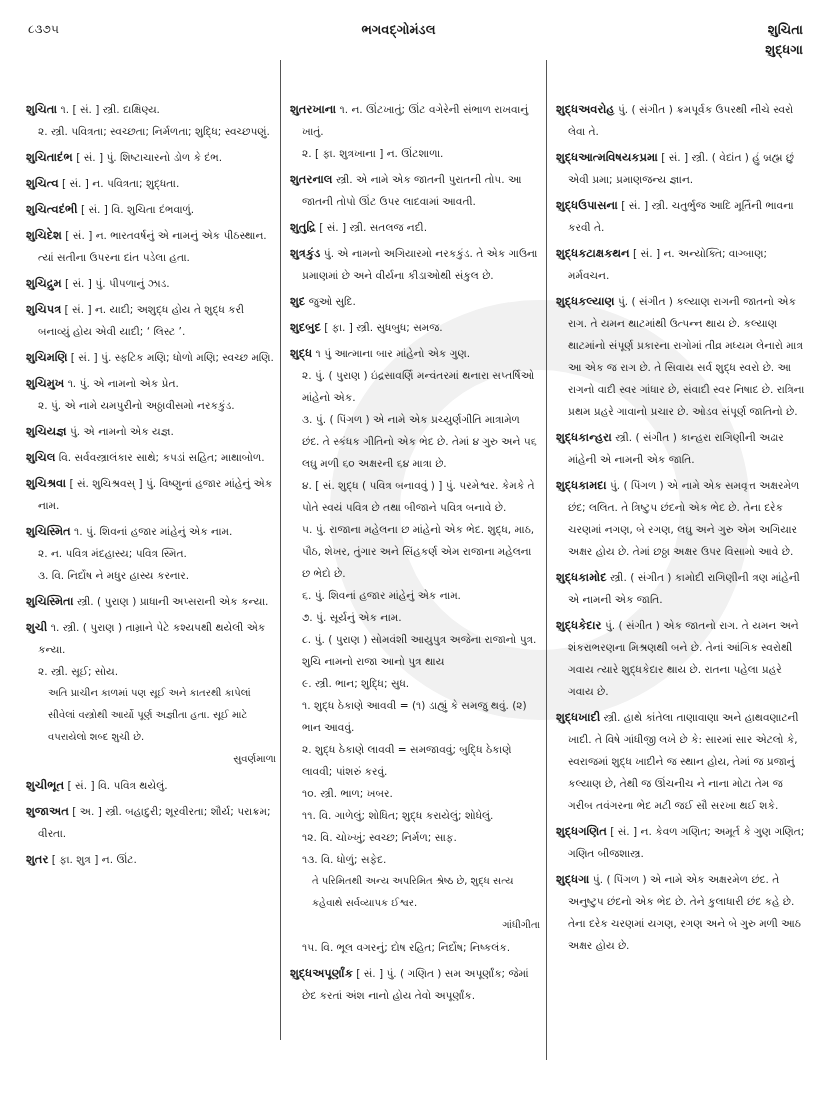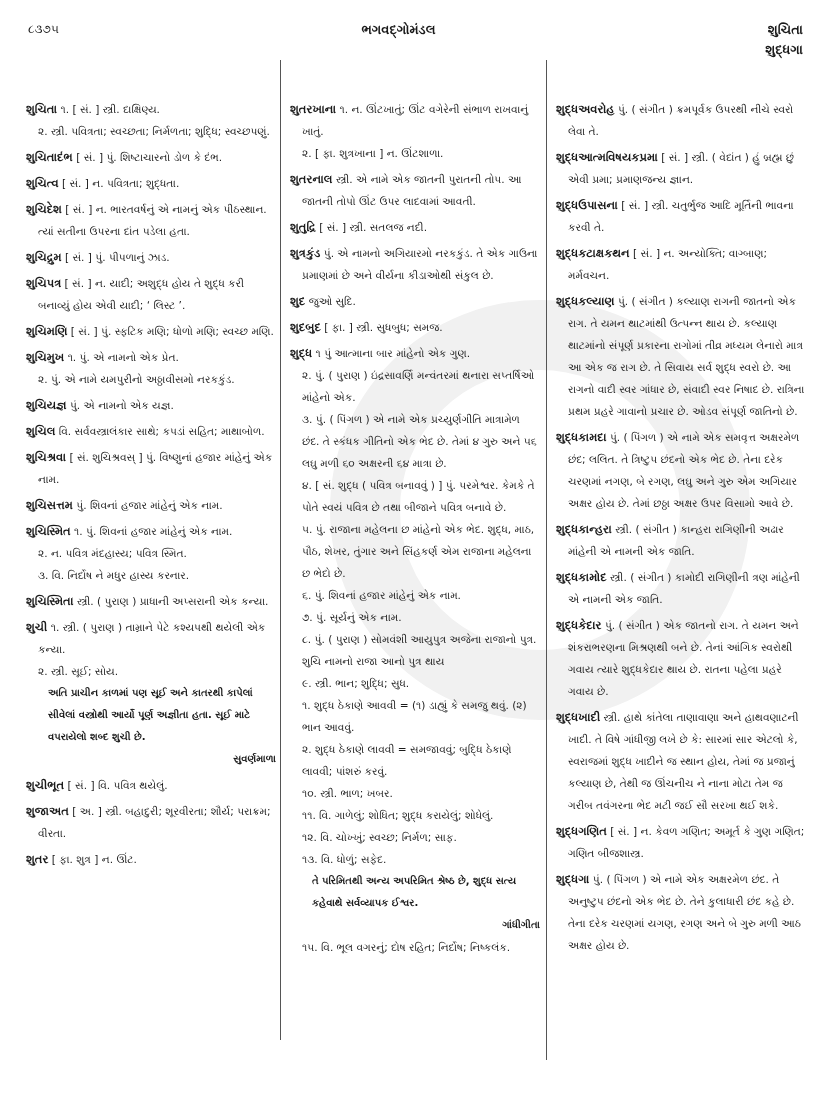--- a/index.html
+++ b/index.html
@@ -16,22 +16,22 @@
   .col1 { left: 26px; width: 250px; }
   .col2 { left: 290px; width: 250px; }
   .col3 { left: 556px; width: 250px; }
   .rule { position: absolute; top: 60px; width: 1px; background: #555; z-index: 1; }
   .rule1 { left: 280px; height: 980px; }
   .rule2 { left: 546px; height: 1000px; }
   .entry { margin-bottom: 4px; }
   .entry .p { margin: 0; padding-left: 12px; text-indent: -12px; }
   .entry .sub { padding-left: 12px; text-indent: 0; }
   .hw { font-weight: bold; font-size: 11.5px; }
-  .quote { padding-left: 22px; font-size: 10px; font-weight: bold; }
-  .cite { text-align: right; font-size: 10px; font-weight: bold; }
+  .quote { padding-left: 22px; font-size: 10px; font-weight: normal; }
+  .cite { text-align: right; font-size: 10px; font-weight: normal; }
 </style>
 </head>
 <body>
 
 <div class="watermark"></div>
 
 <div class="header">
   <span class="page-no">૮૩૭૫</span>
   <div class="running-title">ભગવદ્ગોમંડલ</div>
   <div class="guide">
@@ -49,20 +49,23 @@
         <div class="p"><span class="hw">શુચિતા</span> <span>૧. [ સં. ] સ્ત્રી. દાક્ષિણ્ય.</span></div>
         <div class="p sub"><span>૨. સ્ત્રી. પવિત્રતા; સ્વચ્છતા; નિર્મળતા; શુદ્ધિ; સ્વચ્છપણું.</span></div>
       </div>
       <div class="entry">
         <div class="p"><span class="hw">શુચિતાદંભ</span> <span>[ સં. ] પું. શિષ્ટાચારનો ડોળ કે દંભ.</span></div>
       </div>
       <div class="entry">
         <div class="p"><span class="hw">શુચિત્વ</span> <span>[ સં. ] ન. પવિત્રતા; શુદ્ધતા.</span></div>
       </div>
       <div class="entry">
+        <div class="p"><span class="hw">શુચિત્વદંભી</span> <span>[ સં. ] વિ. શુચિતા દંભવાળું.</span></div>
+      </div>
+      <div class="entry">
         <div class="p"><span class="hw">શુચિદેશ</span> <span>[ સં. ] ન. ભારતવર્ષનું એ નામનું એક પીઠસ્થાન. ત્યાં સતીના ઉપરના દાંત પડેલા હતા.</span></div>
       </div>
       <div class="entry">
         <div class="p"><span class="hw">શુચિદ્રુમ</span> <span>[ સં. ] પું. પીપળાનું ઝાડ.</span></div>
       </div>
       <div class="entry">
         <div class="p"><span class="hw">શુચિપત્ર</span> <span>[ સં. ] ન. યાદી; અશુદ્ધ હોય તે શુદ્ધ કરી બનાવ્યું હોય એવી યાદી; ‘ લિસ્ટ ’.</span></div>
       </div>
       <div class="entry">
         <div class="p"><span class="hw">શુચિમણિ</span> <span>[ સં. ] પું. સ્ફટિક મણિ; ધોળો મણિ; સ્વચ્છ મણિ.</span></div>
@@ -72,23 +75,20 @@
         <div class="p sub"><span>૨. પું. એ નામે યમપુરીનો અઠ્ઠાવીસમો નરકકુંડ.</span></div>
       </div>
       <div class="entry">
         <div class="p"><span class="hw">શુચિયજ્ઞ</span> <span>પું. એ નામનો એક યજ્ઞ.</span></div>
       </div>
       <div class="entry">
         <div class="p"><span class="hw">શુચિલ</span> <span>વિ. સર્વવસ્ત્રાલંકાર સાથે; કપડાં સહિત; માથાબોળ.</span></div>
       </div>
       <div class="entry">
         <div class="p"><span class="hw">શુચિશ્રવા</span> <span>[ સં. શુચિશ્રવસ્ ] પું. વિષ્ણુનાં હજાર માંહેનું એક નામ.</span></div>
-      </div>
-      <div class="entry">
-        <div class="p"><span class="hw">શુચિસત્તમ</span> <span>પું. શિવનાં હજાર માંહેનું એક નામ.</span></div>
       </div>
       <div class="entry">
         <div class="p"><span class="hw">શુચિસ્મિત</span> <span>૧. પું. શિવનાં હજાર માંહેનું એક નામ.</span></div>
         <div class="p sub"><span>૨. ન. પવિત્ર મંદહાસ્ય; પવિત્ર સ્મિત.</span></div>
         <div class="p sub"><span>૩. વિ. નિર્દોષ ને મધુર હાસ્ય કરનાર.</span></div>
       </div>
       <div class="entry">
         <div class="p"><span class="hw">શુચિસ્મિતા</span> <span>સ્ત્રી. ( પુરાણ ) પ્રાધાની અપ્સરાની એક કન્યા.</span></div>
       </div>
       <div class="entry">
@@ -140,42 +140,45 @@
         <div class="p sub"><span>૧. શુદ્ધ ઠેકાણે આવવી = (૧) ડાહ્યું કે સમજુ થવું. (૨) ભાન આવવું.</span></div>
         <div class="p sub"><span>૨. શુદ્ધ ઠેકાણે લાવવી = સમજાવવું; બુદ્ધિ ઠેકાણે લાવવી; પાંશરું કરવું.</span></div>
         <div class="p sub"><span>૧૦. સ્ત્રી. ભાળ; ખબર.</span></div>
         <div class="p sub"><span>૧૧. વિ. ગાળેલું; શોધિત; શુદ્ધ કરાયેલું; શોધેલું.</span></div>
         <div class="p sub"><span>૧૨. વિ. ચોખ્ખું; સ્વચ્છ; નિર્મળ; સાફ.</span></div>
         <div class="p sub"><span>૧૩. વિ. ધોળું; સફેદ.</span></div>
         <div class="quote">તે પરિમિતથી અન્ય અપરિમિત શ્રેષ્ઠ છે, શુદ્ધ સત્ય કહેવાથે સર્વવ્યાપક ઈશ્વર.</div>
         <div class="cite">ગાંધીગીતા</div>
         <div class="p sub">૧૫. વિ. ભૂલ વગરનું; દોષ રહિત; નિર્દોષ; નિષ્કલંક.</div>
       </div>
+      <div class="entry">
+        <div class="p"><span class="hw">શુદ્ધઅપૂર્ણાંક</span> <span>[ સં. ] પું. ( ગણિત ) સમ અપૂર્ણાંક; જેમાં છેદ કરતાં અંશ નાનો હોય તેવો અપૂર્ણાંક.</span></div>
+      </div>
     </div>
   <div class="col col3">
       <div class="entry">
         <div class="p"><span class="hw">શુદ્ધઅવરોહ</span> <span>પું. ( સંગીત ) ક્રમપૂર્વક ઉપરથી નીચે સ્વરો લેવા તે.</span></div>
       </div>
       <div class="entry">
         <div class="p"><span class="hw">શુદ્ધઆત્મવિષયકપ્રમા</span> <span>[ સં. ] સ્ત્રી. ( વેદાંત ) હું બ્રહ્મ છું એવી પ્રમા; પ્રમાણજન્ય જ્ઞાન.</span></div>
       </div>
       <div class="entry">
         <div class="p"><span class="hw">શુદ્ધઉપાસના</span> <span>[ સં. ] સ્ત્રી. ચતુર્ભુજ આદિ મૂર્તિની ભાવના કરવી તે.</span></div>
       </div>
       <div class="entry">
         <div class="p"><span class="hw">શુદ્ધકટાક્ષકથન</span> <span>[ સં. ] ન. અન્યોક્તિ; વાગ્બાણ; મર્મવચન.</span></div>
       </div>
       <div class="entry">
         <div class="p"><span class="hw">શુદ્ધકલ્યાણ</span> <span>પું. ( સંગીત ) કલ્યાણ રાગની જાતનો એક રાગ. તે યમન થાટમાંથી ઉત્પન્ન થાય છે. કલ્યાણ થાટમાંનો સંપૂર્ણ પ્રકારના રાગોમાં તીવ્ર મધ્યમ લેનારો માત્ર આ એક જ રાગ છે. તે સિવાય સર્વ શુદ્ધ સ્વરો છે. આ રાગનો વાદી સ્વર ગાંધાર છે, સંવાદી સ્વર નિષાદ છે. રાત્રિના પ્રથમ પ્રહરે ગાવાનો પ્રચાર છે. ઓડવ સંપૂર્ણ જાતિનો છે.</span></div>
       </div>
       <div class="entry">
-        <div class="p"><span class="hw">શુદ્ધકામદા</span> <span>પું. ( પિંગળ ) એ નામે એક સમવૃત્ત અક્ષરમેળ છંદ; લલિત. તે ત્રિષ્ટુપ છંદનો એક ભેદ છે. તેના દરેક ચરણમાં નગણ, બે રગણ, લઘુ અને ગુરુ એમ અગિયાર અક્ષર હોય છે. તેમાં છઠ્ઠા અક્ષર ઉપર વિસામો આવે છે.</span></div>
+        <div class="p"><span class="hw">શુદ્ધકાન્હરા</span> <span>સ્ત્રી. ( સંગીત ) કાન્હરા રાગિણીની અઢાર માંહેની એ નામની એક જાતિ.</span></div>
       </div>
       <div class="entry">
-        <div class="p"><span class="hw">શુદ્ધકાન્હરા</span> <span>સ્ત્રી. ( સંગીત ) કાન્હરા રાગિણીની અઢાર માંહેની એ નામની એક જાતિ.</span></div>
+        <div class="p"><span class="hw">શુદ્ધકામદા</span> <span>પું. ( પિંગળ ) એ નામે એક સમવૃત્ત અક્ષરમેળ છંદ; લલિત. તે ત્રિષ્ટુપ છંદનો એક ભેદ છે. તેના દરેક ચરણમાં નગણ, બે રગણ, લઘુ અને ગુરુ એમ અગિયાર અક્ષર હોય છે. તેમાં છઠ્ઠા અક્ષર ઉપર વિસામો આવે છે.</span></div>
       </div>
       <div class="entry">
         <div class="p"><span class="hw">શુદ્ધકામોદ</span> <span>સ્ત્રી. ( સંગીત ) કામોદી રાગિણીની ત્રણ માંહેની એ નામની એક જાતિ.</span></div>
       </div>
       <div class="entry">
         <div class="p"><span class="hw">શુદ્ધકેદાર</span> <span>પું. ( સંગીત ) એક જાતનો રાગ. તે યમન અને શંકરાભરણના મિશ્રણથી બને છે. તેનાં આંગિક સ્વરોથી ગવાય ત્યારે શુદ્ધકેદાર થાય છે. રાતના પહેલા પ્રહરે ગવાય છે.</span></div>
       </div>
       <div class="entry">
         <div class="p"><span class="hw">શુદ્ધખાદી</span> <span>સ્ત્રી. હાથે કાંતેલા તાણાવાણા અને હાથવણાટની ખાદી. તે વિષે ગાંધીજી લખે છે કે: સારમાં સાર એટલો કે, સ્વરાજમાં શુદ્ધ ખાદીને જ સ્થાન હોય, તેમાં જ પ્રજાનું કલ્યાણ છે, તેથી જ ઊંચનીચ ને નાના મોટા તેમ જ ગરીબ તવંગરના ભેદ મટી જઈ સૌ સરખા થઈ શકે.</span></div>
       </div>

